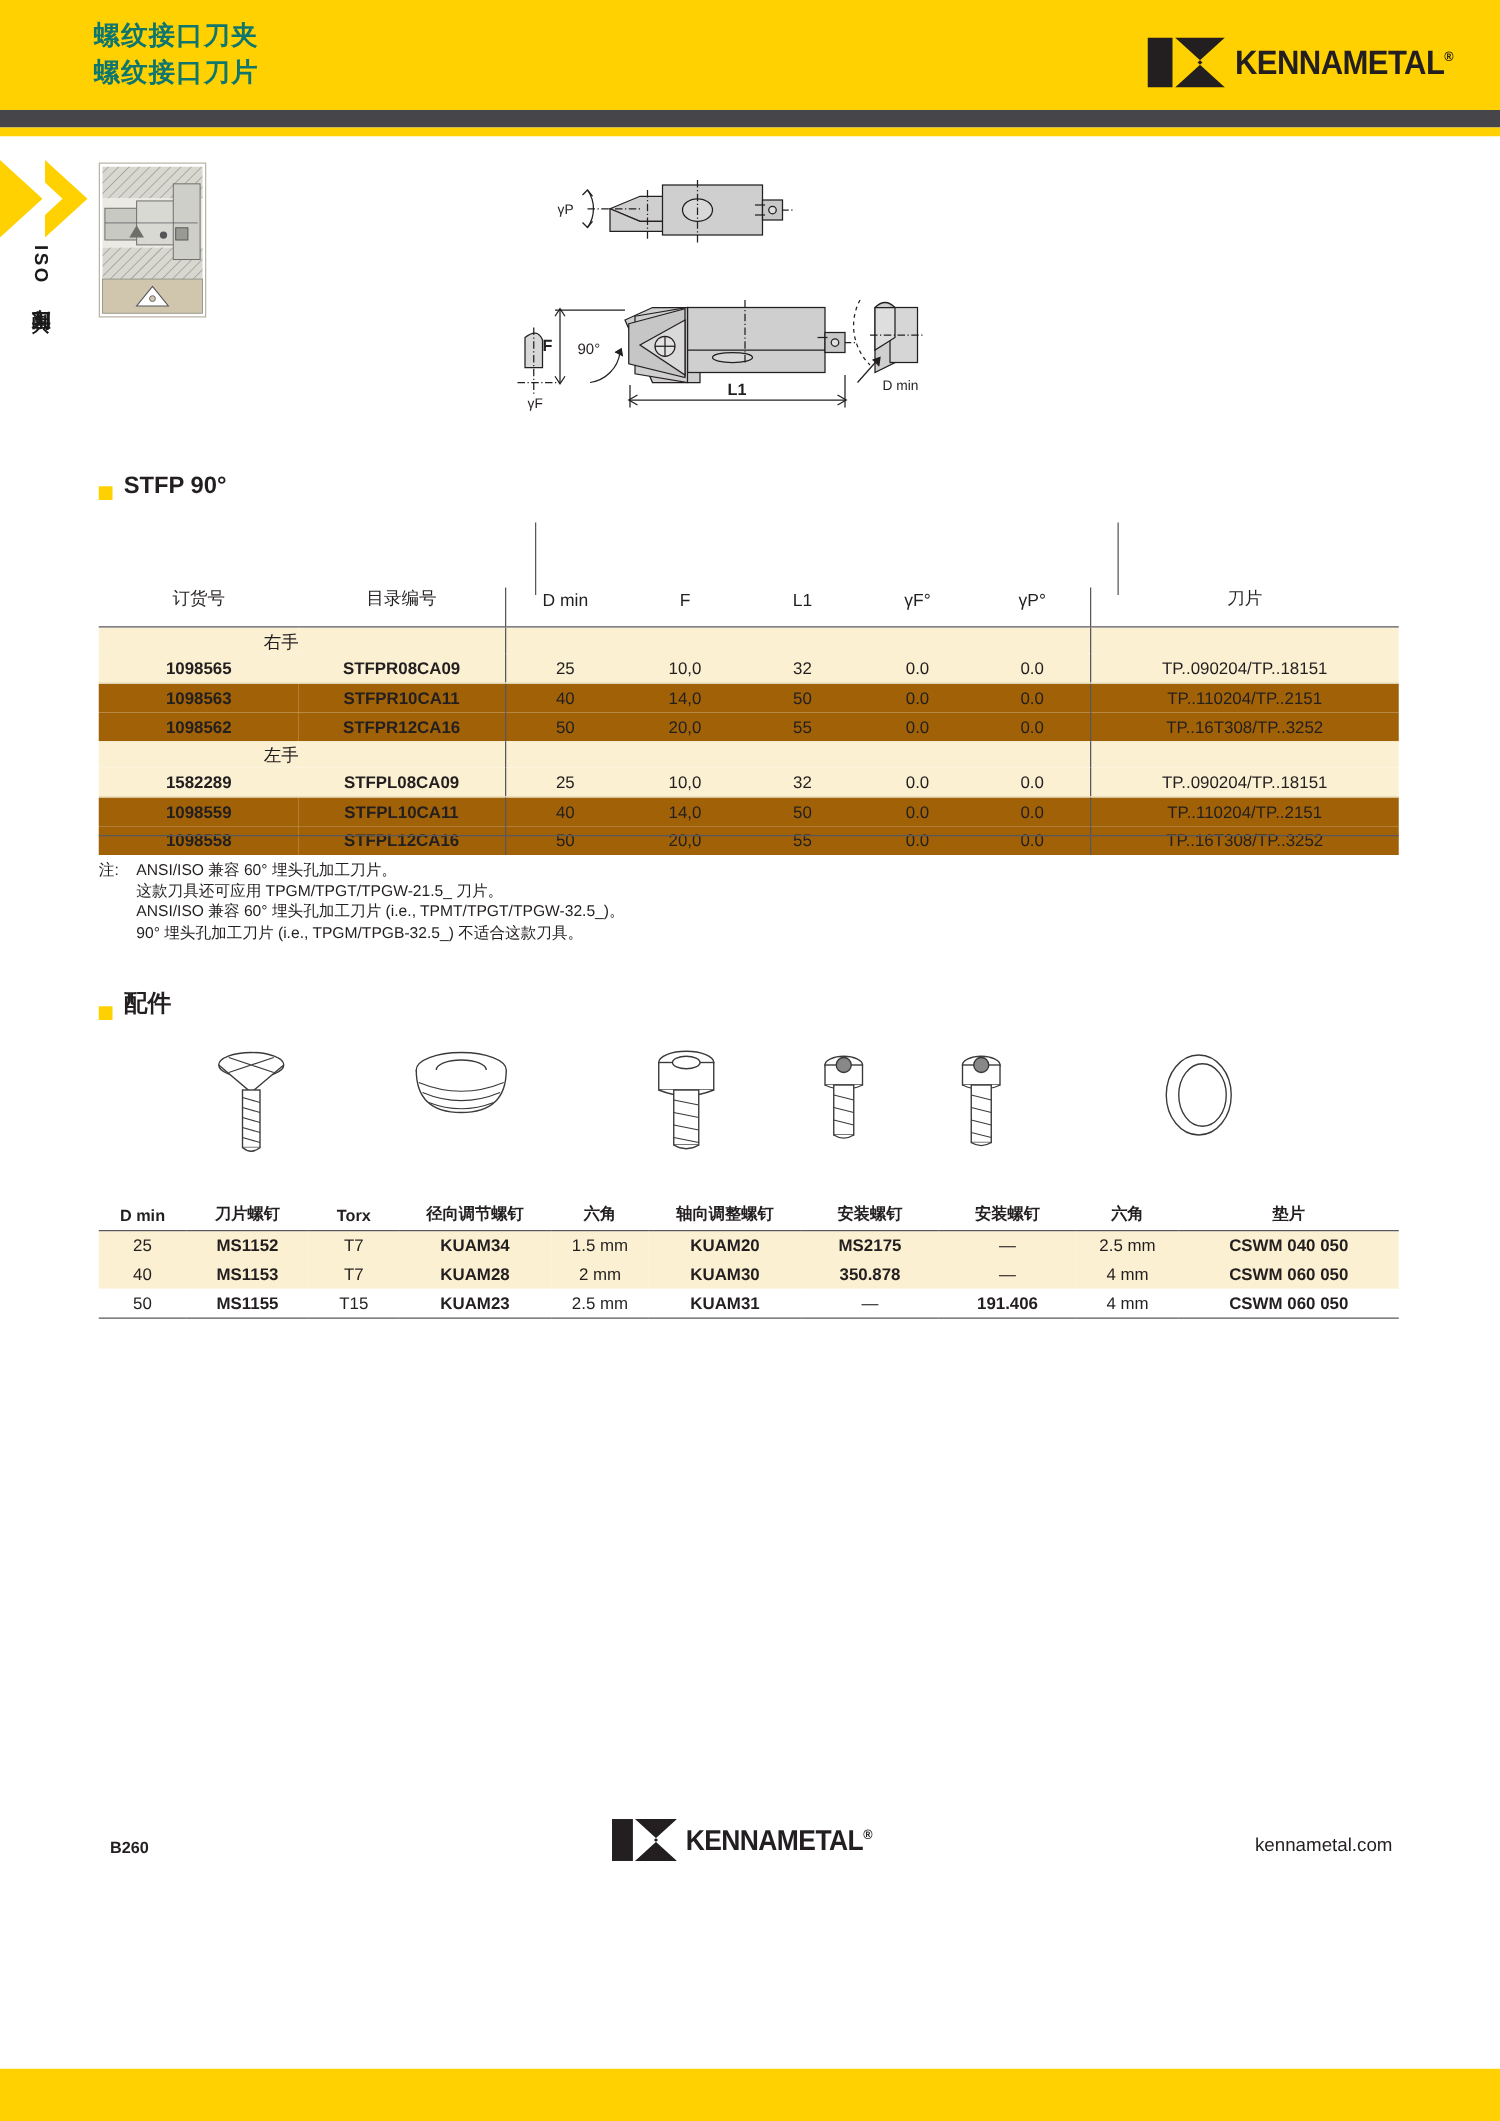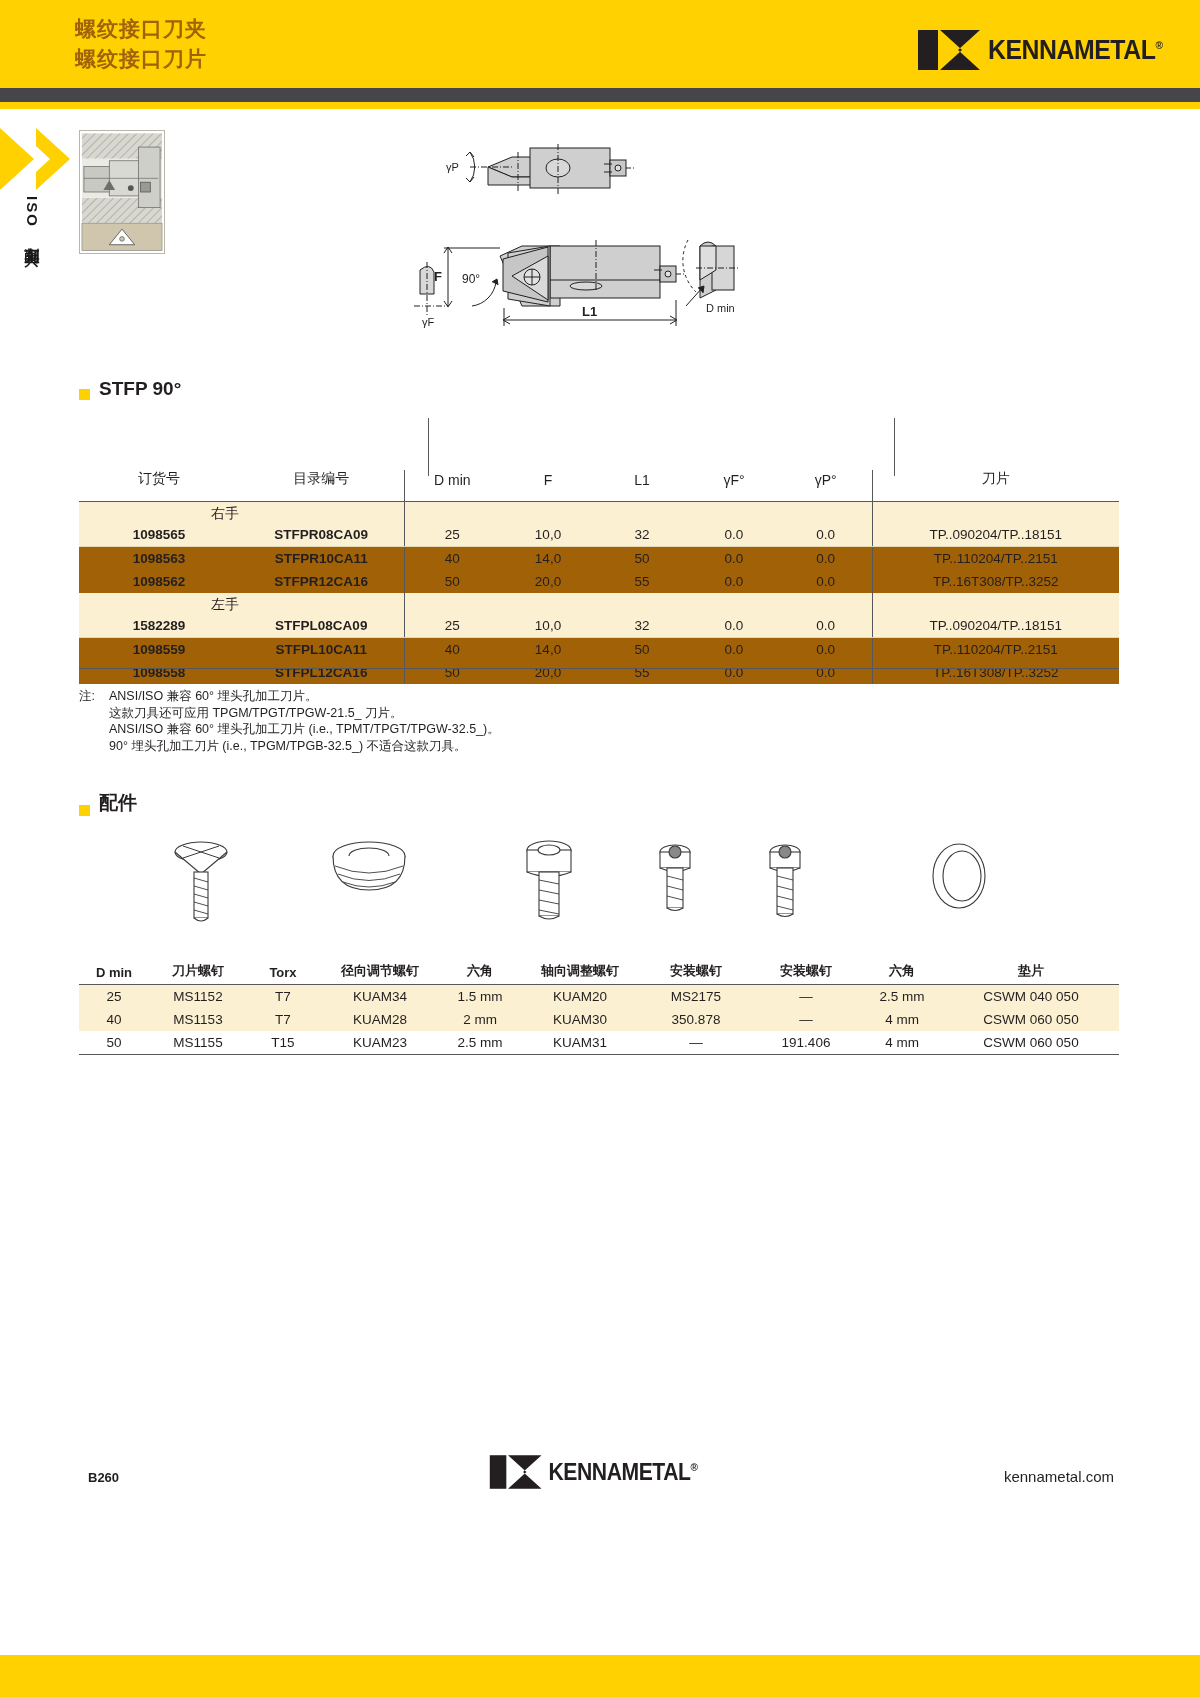--- a/index.html
+++ b/index.html
@@ -12,21 +12,21 @@
     overflow: hidden;
   }
 
   
   .header-band {
     position: absolute; left: 0; top: 0; width: 1200px; height: 88px;
     background: #FFD100;
   }
   .header-title {
     position: absolute; left: 75px; top: 14px;
-    font-size: 21px; font-weight: bold; color: #a16207;
+    font-size: 21px; font-weight: bold; color: #0f766e;
     line-height: 30px; letter-spacing: 1px;
   }
   .header-title div { white-space: nowrap; }
 
   .logo-wrap {
     position: absolute; right: 22px; top: 30px;
     display: flex; align-items: center; gap: 8px;
   }
   .logo-mark { width: 62px; height: 40px; display: block; }
   .logo-text {
@@ -155,21 +155,21 @@
     font-size: 13px; font-weight: bold; text-align: center;
     padding: 0 0 4px 0; white-space: nowrap; vertical-align: bottom;
   }
   .acc-table thead tr { border-bottom: 1.5px solid #58575c; }
   .acc-table td {
     text-align: center; padding: 4px 2px; white-space: nowrap; font-size: 13.5px;
   }
   .acc-table tr.aband td { background: #FBF0D2; }
   .acc-table tr.aplain td { background: #ffffff; }
   .acc-table tr.alast td { border-bottom: 1.4px solid #58575c; }
-  .acc-table td.b { font-weight: normal; }
+  .acc-table td.b { font-weight: bold; }
 
   .a-dmin { width: 70px; }
   .a-ins  { width: 98px; }
   .a-torx { width: 72px; }
   .a-rad  { width: 122px; }
   .a-hex1 { width: 78px; }
   .a-ax   { width: 122px; }
   .a-cl1  { width: 110px; }
   .a-cl2  { width: 110px; }
   .a-hex2 { width: 82px; }

